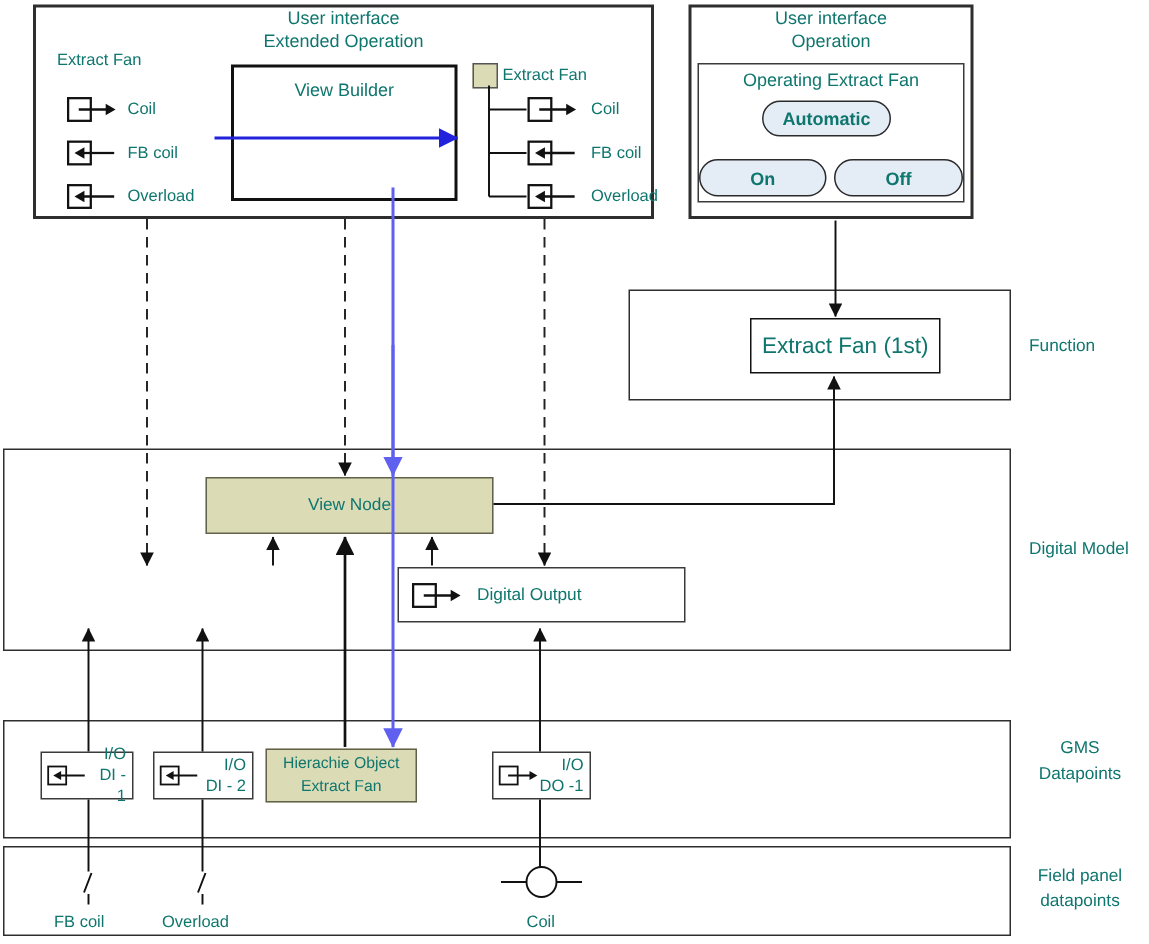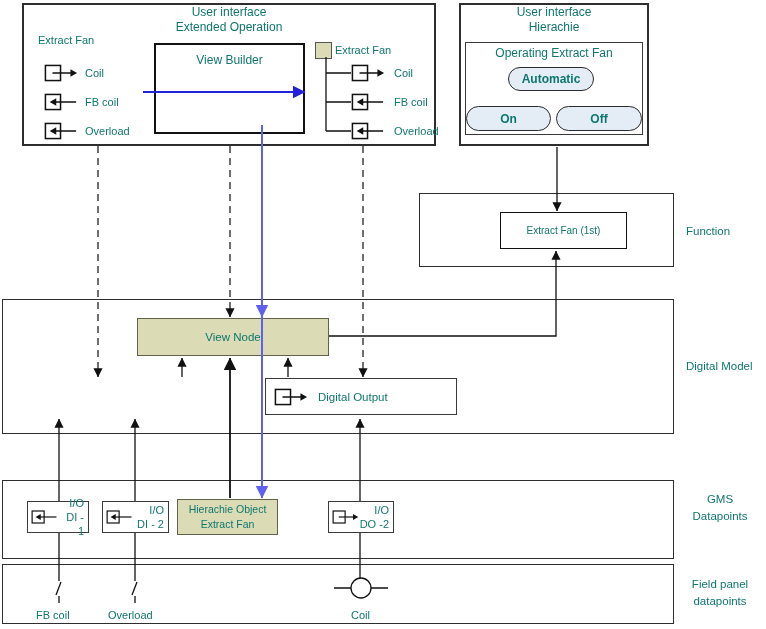--- a/index.html
+++ b/index.html
@@ -13,21 +13,21 @@
   .box{position:absolute;border:2px solid var(--box_border);background:#fff;box-sizing:border-box;}
   .thinbox{position:absolute;border:1.4px solid #3a3a3a;background:#fff;box-sizing:border-box;}
   .layerbox{position:absolute;border:1.4px solid var(--box_border);background:transparent;box-sizing:border-box;}
   .tanfill{background:var(--khaki);border-color:var(--khaki_border);}
   .title{position:absolute;text-align:center;font-size:12px;line-height:15px;}
   .lbl{position:absolute;font-size:11px;white-space:nowrap;}
   .lbl12{position:absolute;font-size:11.5px;white-space:nowrap;}
   .pill{position:absolute;border:1.6px solid #2b2b2b;border-radius:13px;background:var(--pill);
         display:flex;align-items:center;justify-content:center;font-size:12px;font-weight:bold;
         box-sizing:border-box;cursor:default;}
-  .centerbox{display:flex;align-items:center;justify-content:center;font-size:10px;}
+  .centerbox{display:flex;align-items:center;justify-content:center;font-size:15px;}
   .iorow{display:flex;align-items:center;height:100%;box-sizing:border-box;padding:2px 4px 2px 3px;}
   .iorow .txt{flex:1;text-align:right;font-size:11px;line-height:14px;}
   .dlabel{display:flex;align-items:center;height:100%;padding-left:8px;font-size:11.5px;gap:10px;box-sizing:border-box;}
   .sidelabel{position:absolute;text-align:center;font-size:11.5px;line-height:17px;width:96px;}
   svg.icon{display:block;}
   #wires{position:absolute;left:0;top:0;z-index:12;pointer-events:none;}
   .wire{stroke:var(--line);stroke-width:1.3;fill:none;}
   .wire2{stroke:var(--line);stroke-width:1.8;fill:none;}
   .dash{stroke:#222;stroke-width:1.3;fill:none;stroke-dasharray:7 5;}
   .bluew{stroke:var(--blue_dark);stroke-width:2;fill:none;}
@@ -86,21 +86,21 @@
       <use href="#io-in"></use>
     </svg>
   <div class="lbl" style="left:394px;top:96px;">FB coil</div>
   <svg class="icon abs" style="left:351px;top:121px;" width="34" height="20">
       <use href="#io-in"></use>
     </svg>
   <div class="lbl" style="left:394px;top:125px;">Overload</div>
 
   <div class="box" style="left:459px;top:3px;width:190px;height:143px;"></div>
   <div class="title" style="left:459px;top:5px;width:190px;">User interface</div>
-  <div class="title" style="left:459px;top:20px;width:190px;">Hierachie</div>
+  <div class="title" style="left:459px;top:20px;width:190px;">Operation</div>
 
   <div class="thinbox" style="left:465px;top:42px;width:178px;height:93px;"></div>
   <div class="title" style="left:465px;top:46px;width:178px;">Operating Extract Fan</div>
   <div class="pill" style="left:466px;top:106px;width:85px;height:25px;">On</div>
   <div class="pill" style="left:508px;top:67px;width:86px;height:24px;">Automatic</div>
   <div class="pill" style="left:556px;top:106px;width:86px;height:25px;">Off</div>
 
   <div class="layerbox" style="left:419px;top:193px;width:255px;height:74px;"></div>
   <div class="thinbox centerbox" style="left:500px;top:212px;width:127px;height:37px;border-color:#111;">
     <span>Extract Fan (1st)</span>
@@ -149,21 +149,21 @@
     <div>Hierachie Object</div>
     <div>Extract Fan</div>
   </div>
   <div class="thinbox" style="left:328px;top:501px;width:66px;height:32px;">
     <div class="iorow">
       <svg class="icon" width="27" height="16">
           <use href="#io-out"></use>
         </svg>
       <div class="txt">
         <div>I/O</div>
-        <div>DO -2</div>
+        <div>DO -1</div>
       </div>
     </div>
   </div>
 
   <div class="sidelabel" style="left:672px;top:491px;">
     <div>GMS</div>
     <div>Datapoints</div>
   </div>
 
   <div class="layerbox" style="left:2px;top:564px;width:672px;height:60px;"></div>

